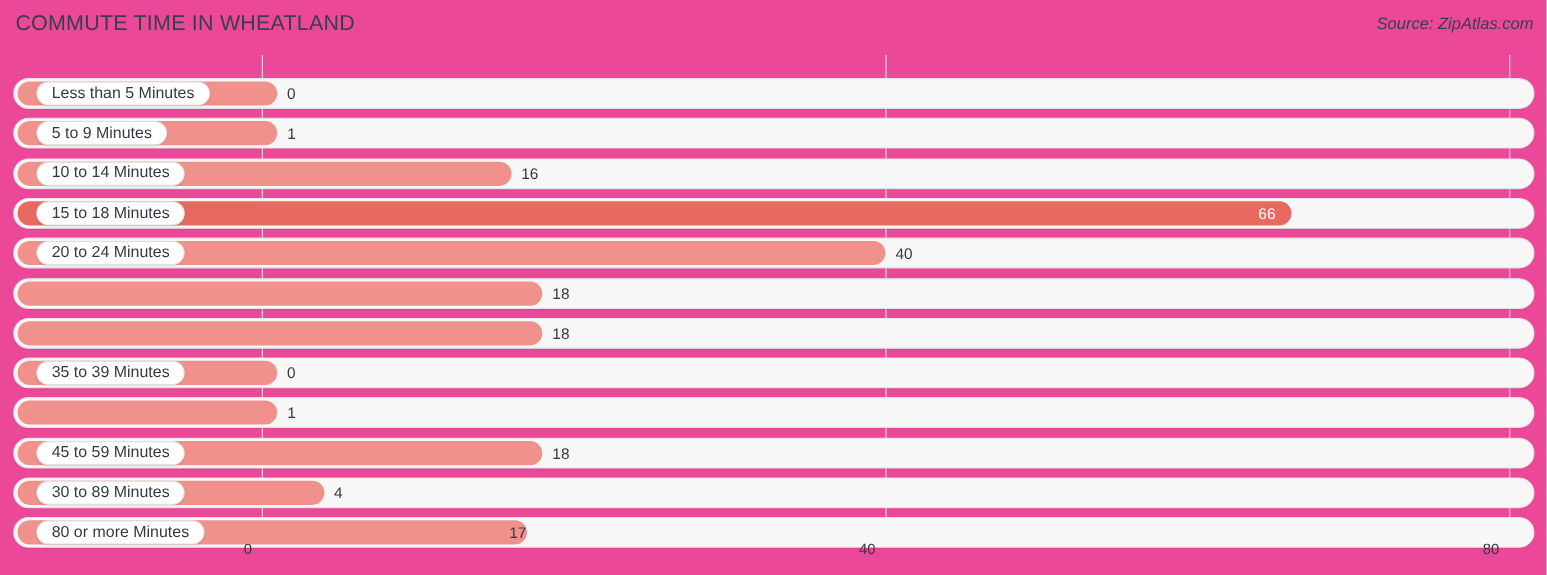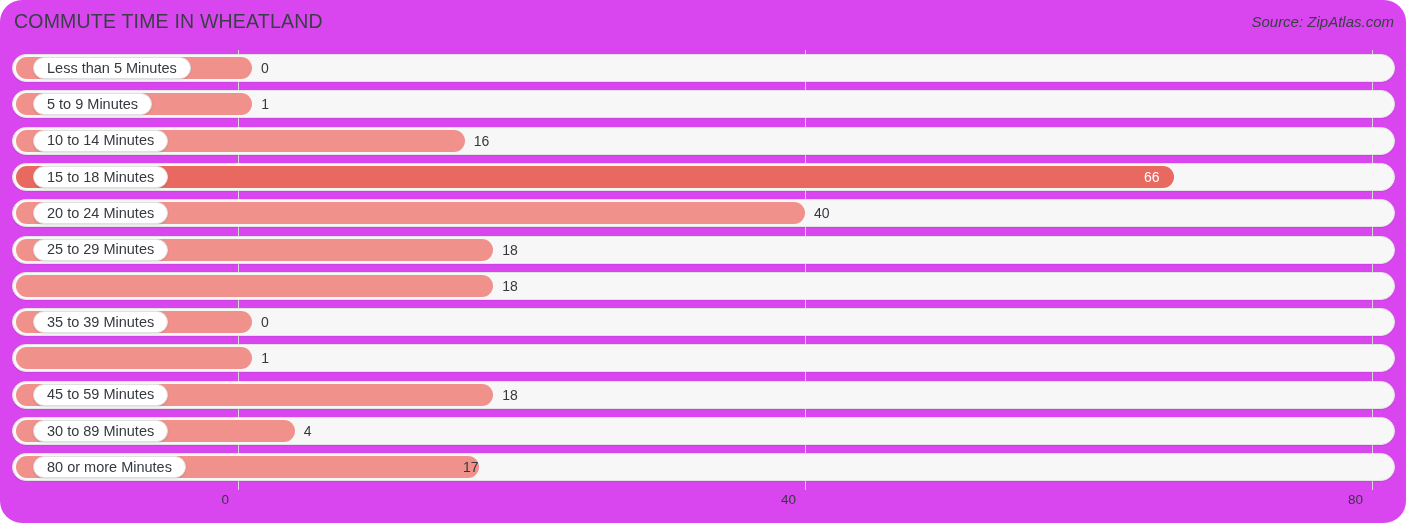--- a/index.html
+++ b/index.html
@@ -7,22 +7,21 @@
     width: 1406px;
     height: 523px;
     background: #ffffff;
     font-family: "Liberation Sans", sans-serif;
     overflow: hidden;
   }
   #chart-root {
     position: relative;
     width: 1406px;
     height: 523px;
-    background: #d946ef;
-    border-radius: 22px;
+    background: #ec4899;
   }
 
   
   #chart-title {
     position: absolute;
     left: 14px;
     top: 10px;
     font-size: 19.5px;
     font-weight: 400;
     color: #3a3f47;
@@ -54,20 +53,21 @@
     height: 440px;
     background: #d9d9d9;
   }
 
   
   .row {
     position: absolute;
     left: 12px;
     width: 1383px;
     height: 28px;
+    margin-top: 17px;
   }
   .track {
     position: absolute;
     left: 0;
     top: 0;
     width: 100%;
     height: 28px;
     background: #f7f7f7;
     border: 1px solid #e3e3e3;
     border-radius: 14px;
@@ -184,23 +184,20 @@
         <div class="track"></div>
         <div class="bar" style="width: 789px;"></div>
         <div class="label-pill">
           <span>20 to 24 Minutes</span>
         </div>
         <div class="value" style="left: 802px;">40</div>
       </div>
       <div class="row" style="top: 185.5px;">
         <div class="track"></div>
         <div class="bar" style="width: 477.15px;"></div>
-        <div class="label-pill">
-          <span>25 to 29 Minutes</span>
-        </div>
         <div class="value" style="left: 490.15px;">18</div>
       </div>
       <div class="row" style="top: 221.8px;">
         <div class="track"></div>
         <div class="bar" style="width: 477.15px;"></div>
         <div class="value" style="left: 490.15px;">18</div>
       </div>
       <div class="row" style="top: 258.1px;">
         <div class="track"></div>
         <div class="bar" style="width: 236px;"></div>

